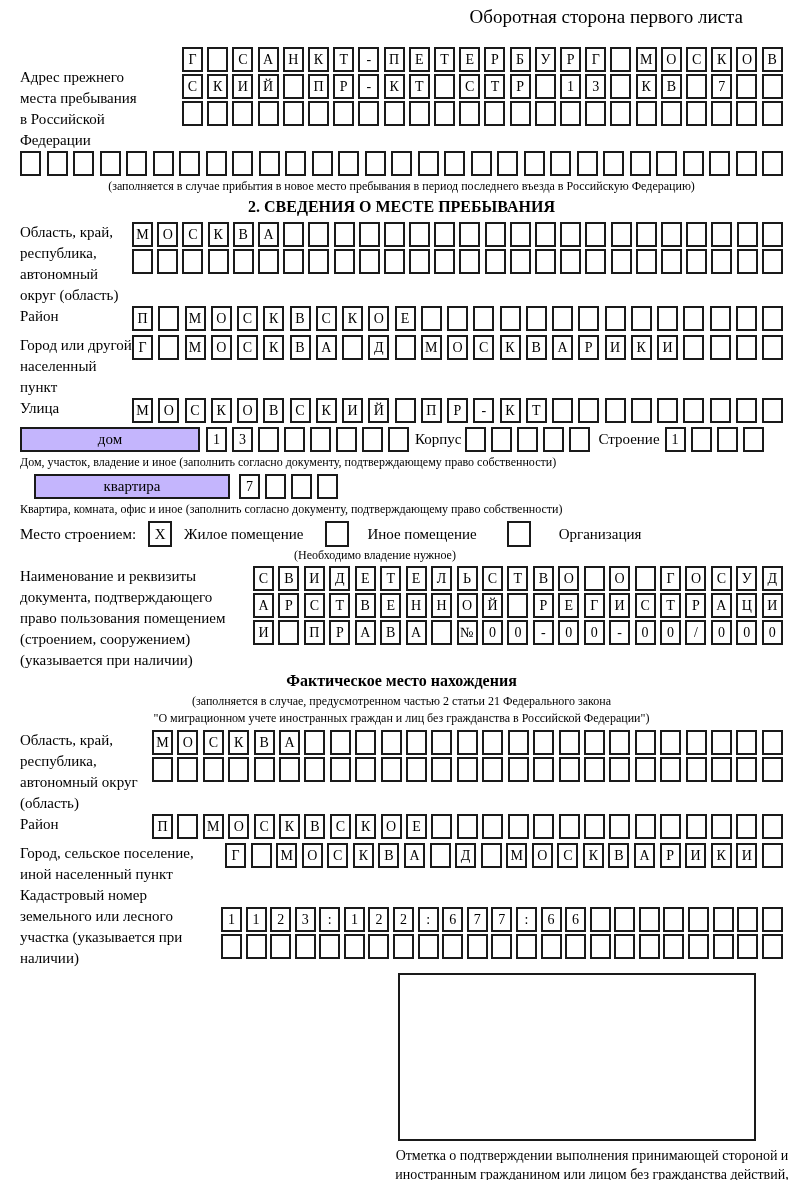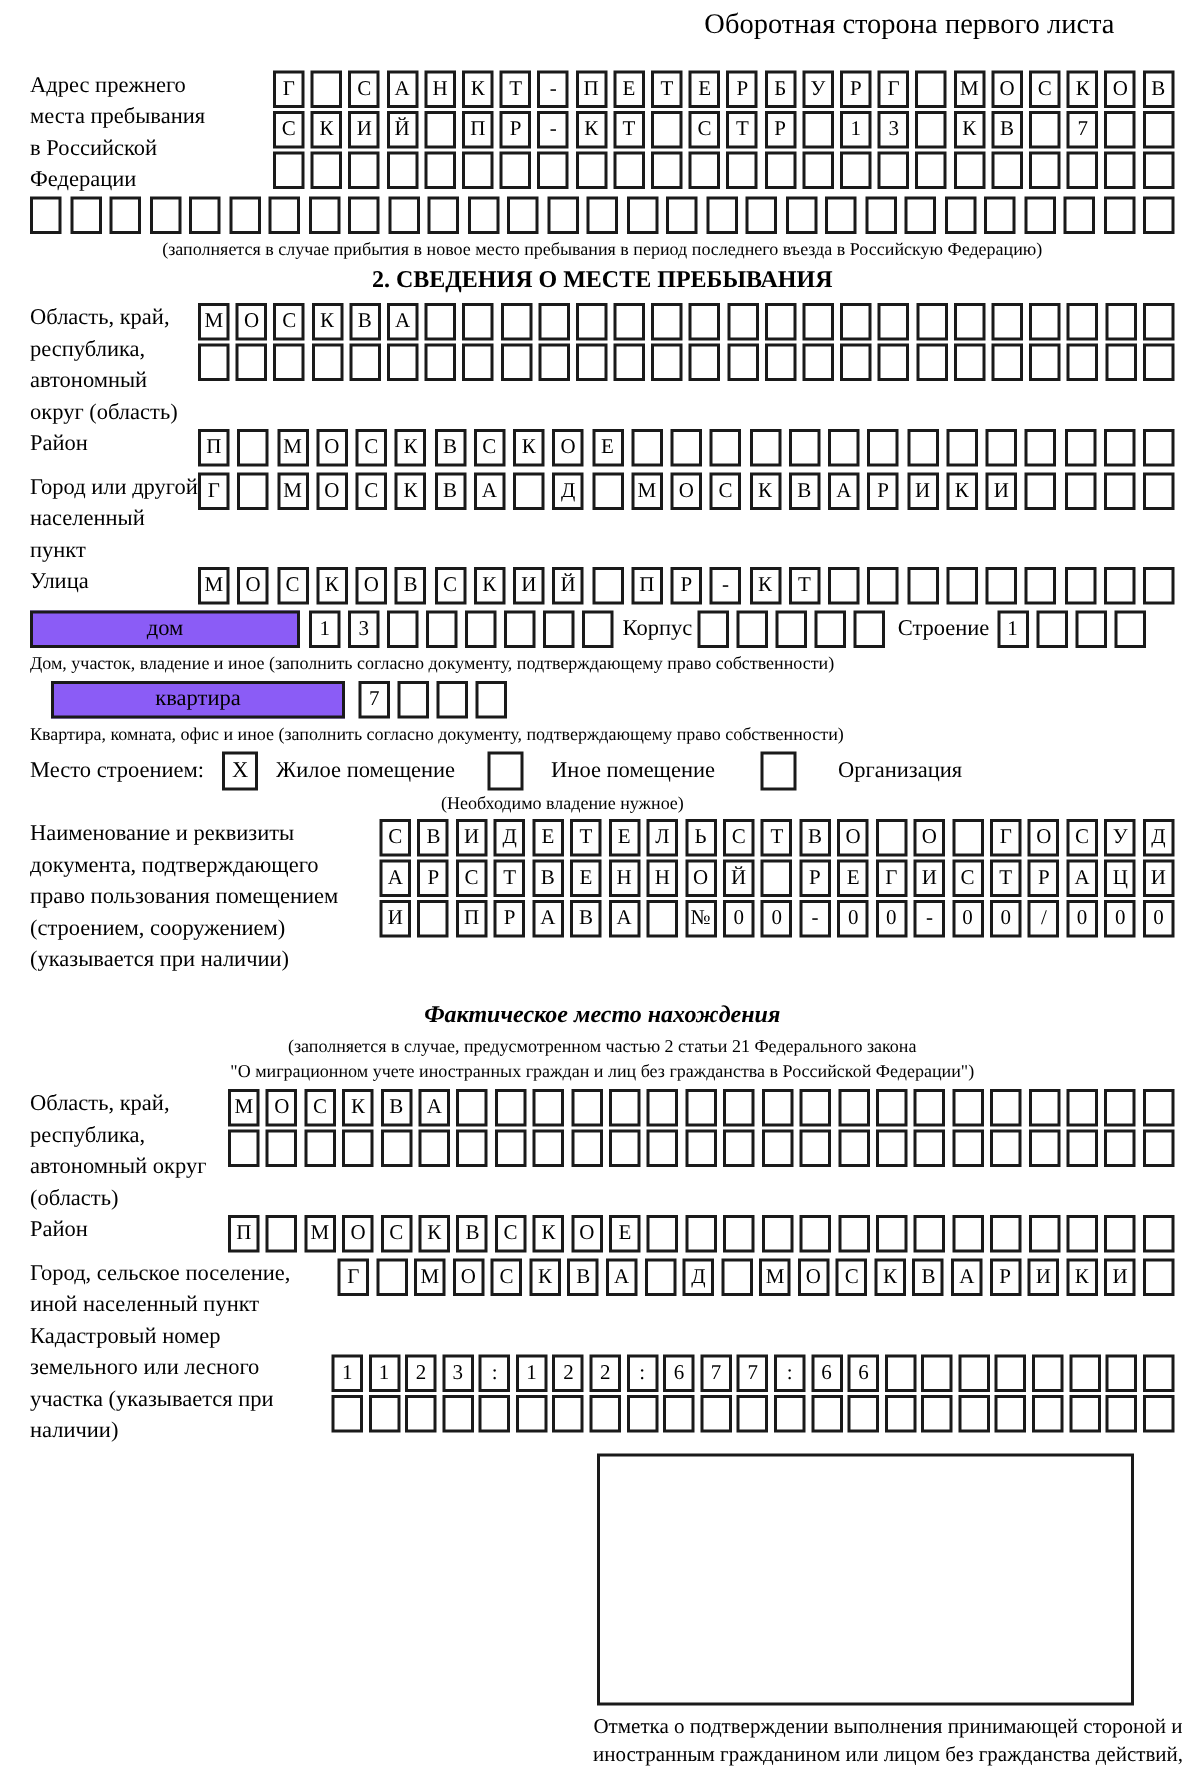--- a/index.html
+++ b/index.html
@@ -11,38 +11,38 @@
   .flabel{flex:none;font-size:15px;line-height:21px;}
   .gridcol{flex:1;display:flex;flex-direction:column;}
   .cells{display:flex;justify-content:space-between;margin-bottom:2px;}
   .cell{box-sizing:border-box;flex:none;width:21px;height:25px;border:2px solid #1a1a1a;
         display:flex;align-items:center;justify-content:center;font-size:14px;background:#fff;}
   .cells-fixed{display:flex;gap:5px;margin-bottom:2px;}
   .note{font-size:12px;line-height:17px;}
   .note.center{text-align:center;}
   .title{font-weight:bold;font-size:16px;line-height:19px;text-align:center;margin:2px 0 6px 0;}
   .wbox{box-sizing:border-box;border:2px solid #1a1a1a;height:25px;display:flex;
-        align-items:center;justify-content:center;font-size:15px;flex:none;background:#8b5cf6;}
+        align-items:center;justify-content:center;font-size:15px;flex:none;background:#c4b5fd;}
   .chk{box-sizing:border-box;width:24px;height:26px;border:2px solid #1a1a1a;display:flex;
        align-items:center;justify-content:center;font-size:15px;flex:none;background:#fff;}
   .stayrow{display:flex;align-items:center;margin-top:3px;}
   .markbox{box-sizing:border-box;margin-left:378px;margin-top:4px;width:358px;height:168px;
            border:2px solid #1a1a1a;background:#fff;}
   .caption{margin-left:366px;width:412px;text-align:center;font-size:14px;line-height:19px;margin-top:5px;}
   .mb2{margin-bottom:2px;}
 </style>
 </head>
 <body>
 
 <div class="form">
 
   <div class="corner">Оборотная сторона первого листа</div>
 
   <div class="frow">
-    <div class="flabel" style="width:118px;margin-right:44px;">Адрес прежнего места пребывания в Российской Федерации</div>
+    <div class="flabel" style="width:118px;margin-right:44px;margin-top:20px;">Адрес прежнего места пребывания в Российской Федерации</div>
     <div class="gridcol">
       <div class="cells">
           <div class="cell">Г</div>
           <div class="cell"></div>
           <div class="cell">С</div>
           <div class="cell">А</div>
           <div class="cell">Н</div>
           <div class="cell">К</div>
           <div class="cell">Т</div>
           <div class="cell">-</div>
@@ -433,21 +433,21 @@
           <div class="cell">0</div>
           <div class="cell">0</div>
           <div class="cell">/</div>
           <div class="cell">0</div>
           <div class="cell">0</div>
           <div class="cell">0</div>
         </div>
     </div>
   </div>
 
-  <div class="title" style="margin-top:16px;margin-bottom:3px;font-style:italic;">Фактическое место нахождения</div>
+  <div class="title" style="margin-top:0;margin-bottom:3px;">Фактическое место нахождения</div>
   <div class="note center">(заполняется в случае, предусмотренном частью 2 статьи 21 Федерального закона</div>
   <div class="note center" style="margin-bottom:3px;">"О миграционном учете иностранных граждан и лиц без гражданства в Российской Федерации")</div>
 
   <div class="frow">
     <div class="flabel" style="width:132px;">Область, край, республика, автономный округ (область)</div>
     <div class="gridcol">
       <div class="cells">
           <div class="cell">М</div>
           <div class="cell">О</div>
           <div class="cell">С</div>

